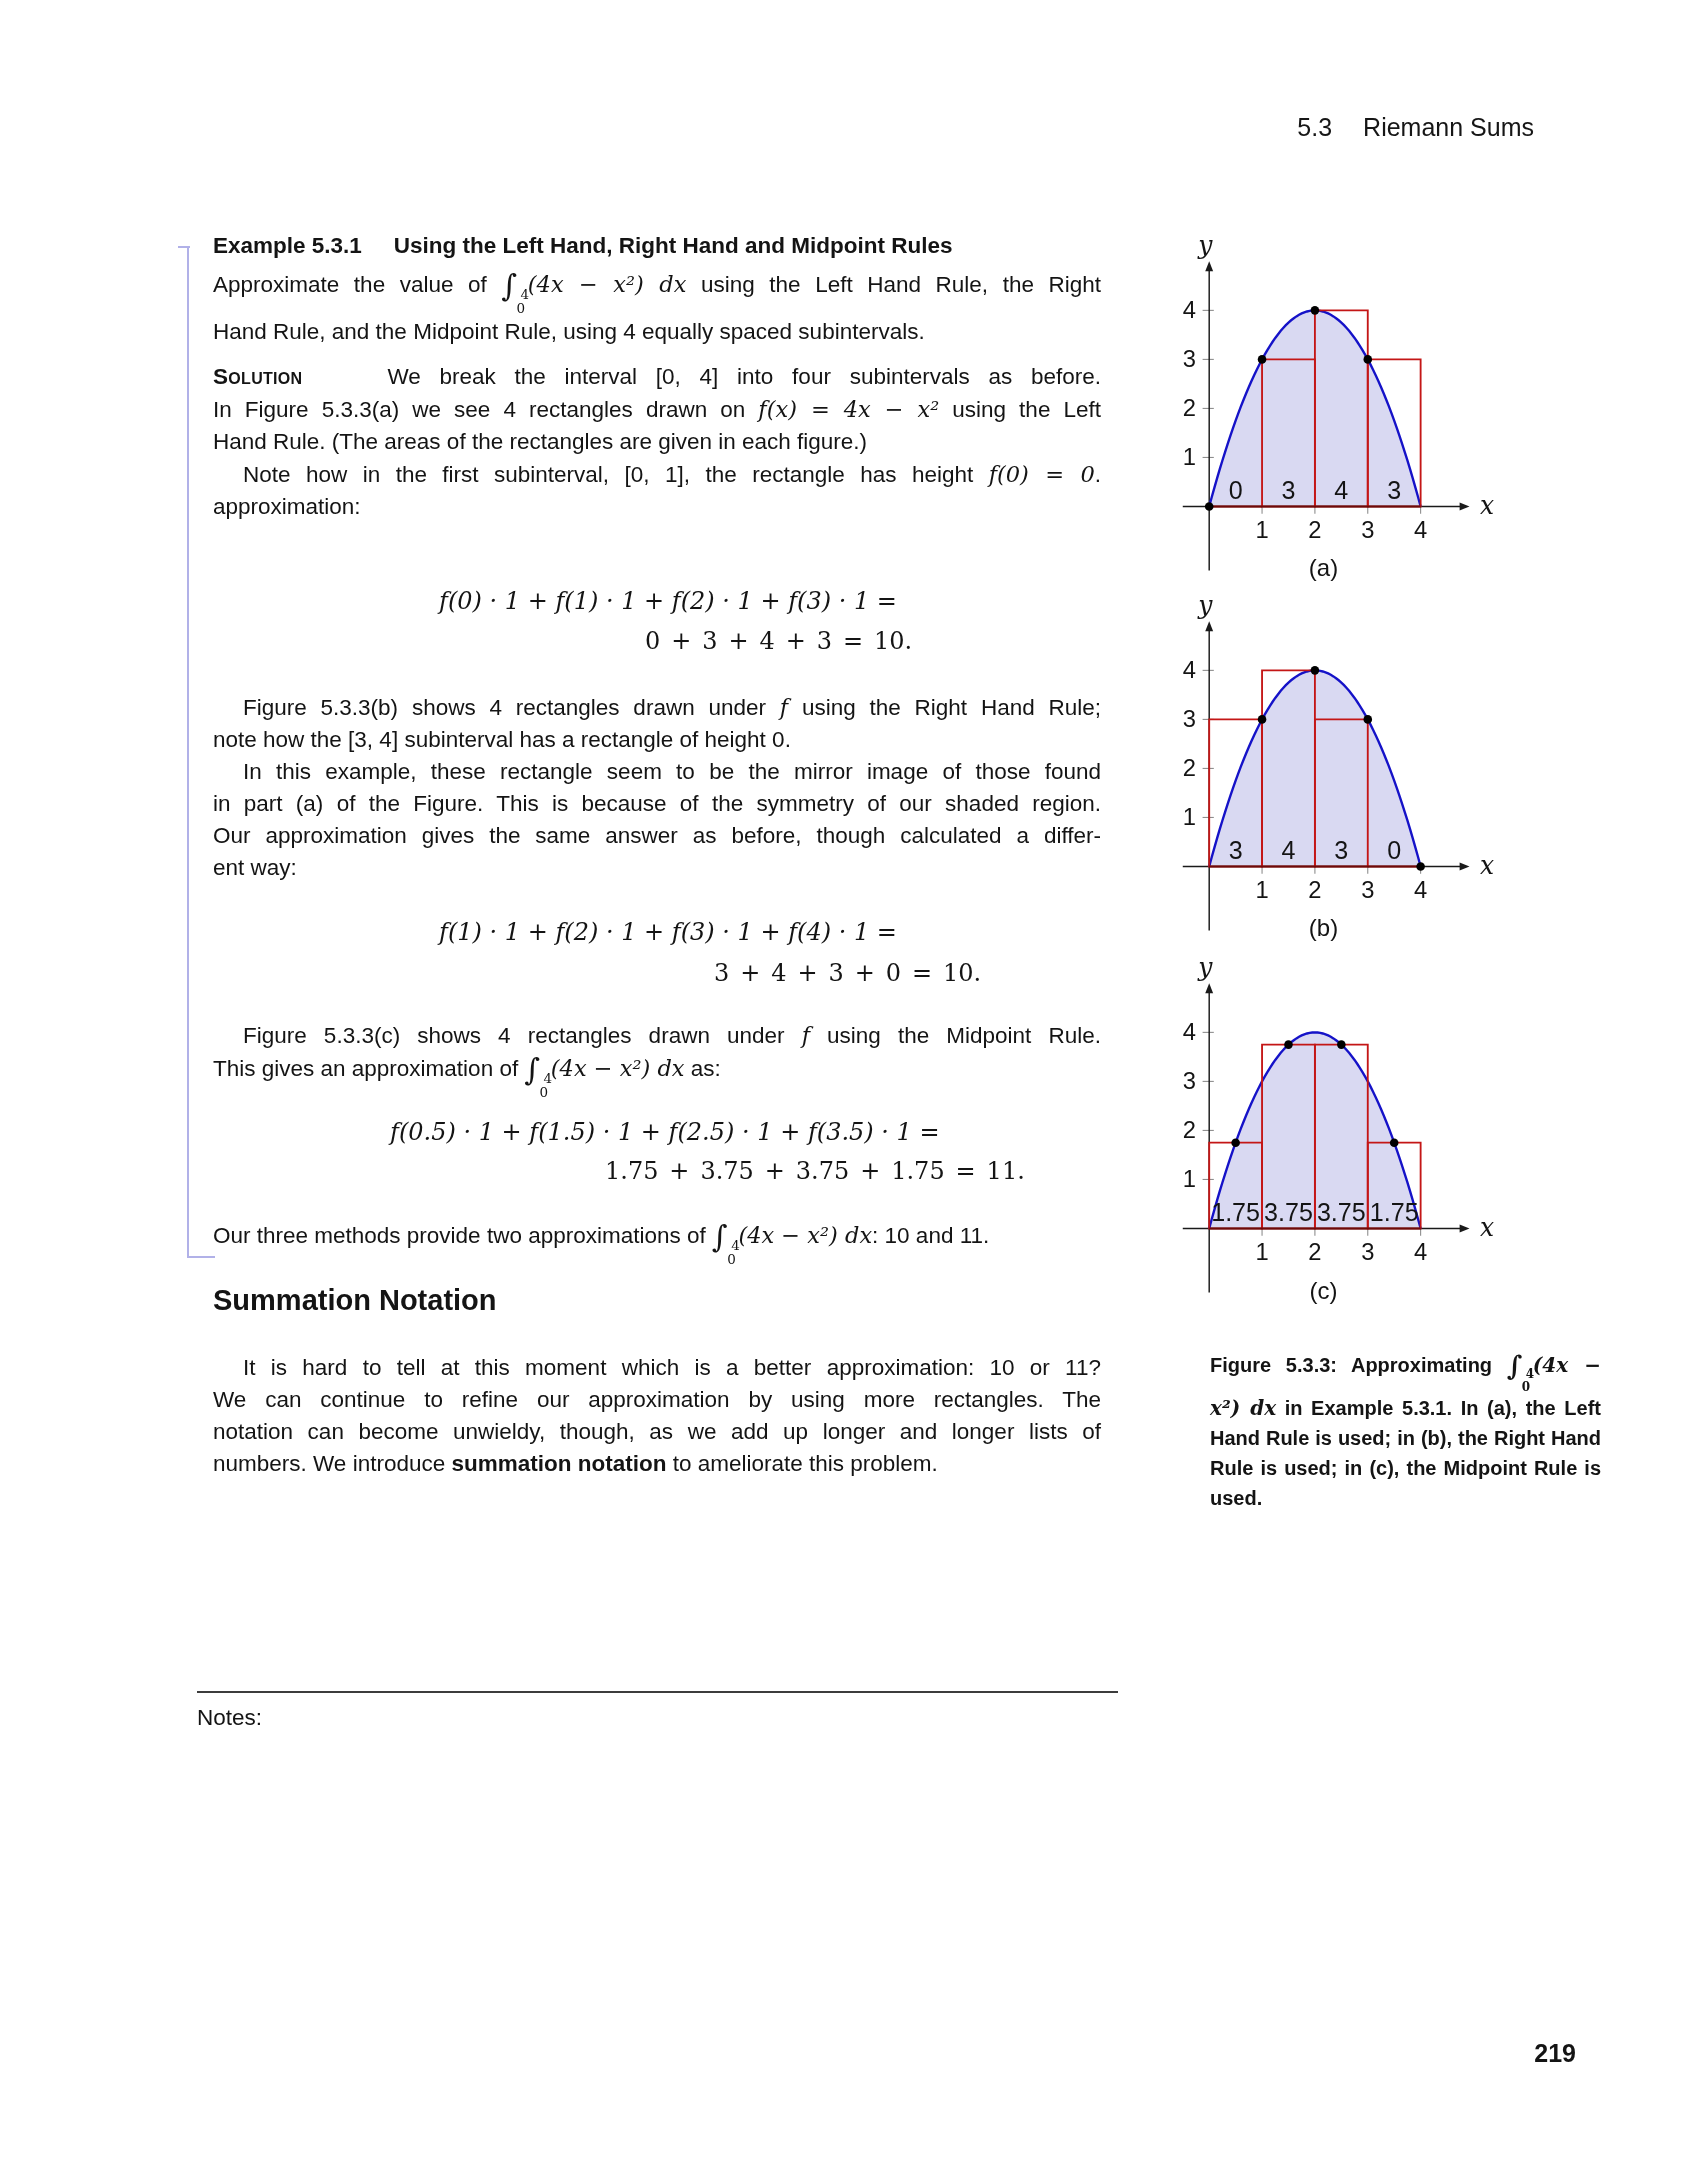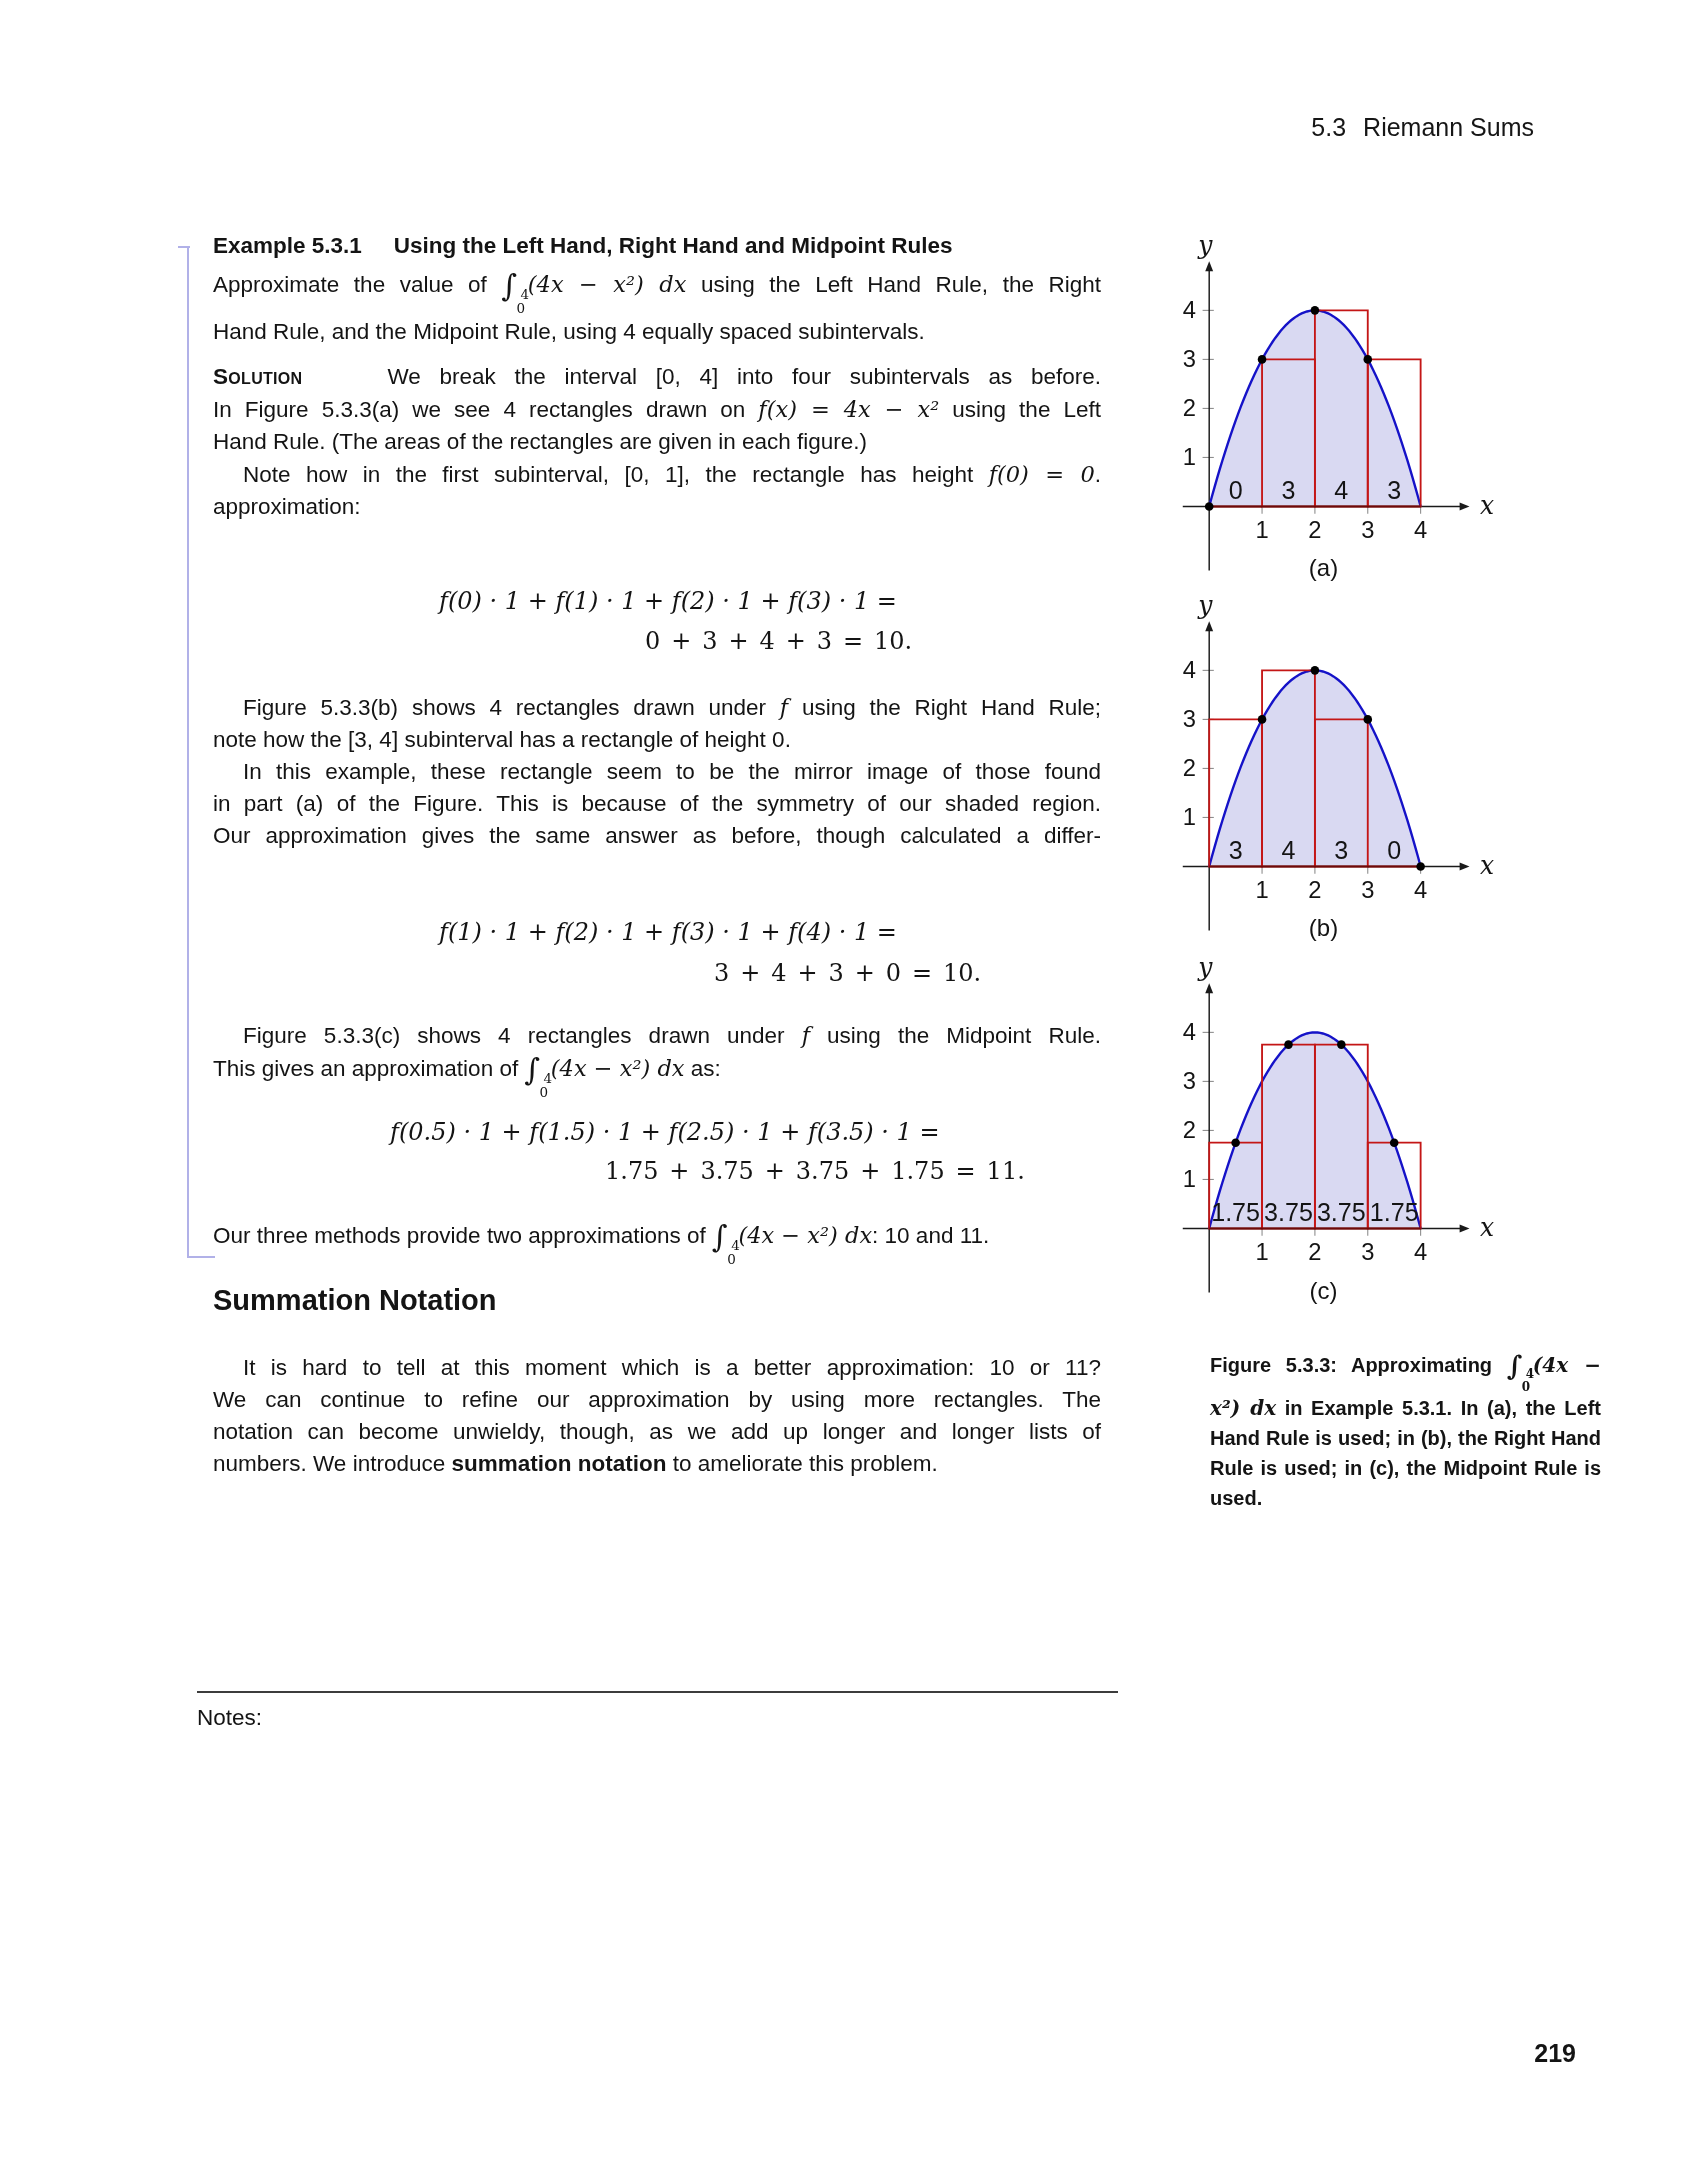--- a/index.html
+++ b/index.html
@@ -2,21 +2,21 @@
 <html style="font-size:10.6px"><head>
 <meta charset="utf-8">
 <style>
   html,body{margin:0;padding:0;background:#ffffff;}
   #page{position:relative;width:1687px;height:2183px;background:#ffffff;overflow:hidden;
         font-family:"Liberation Sans",sans-serif;color:#141414;}
 
   
   #section-header{position:absolute;top:113px;left:1125px;width:409px;text-align:right;
     font-size:25px;color:#161616;white-space:nowrap;}
-  #section-header .secnum{margin-right:17px;}
+  #section-header .secnum{margin-right:31px;}
 
   
   .ex-bar{position:absolute;background:#b1b1e8;}
 
   
   .block{position:absolute;left:197px;width:904px;font-size:22.5px;line-height:32px;color:#141414;}
   .tline{text-align:justify;text-align-last:justify;margin-left:16px;}
   .tline.last{text-align-last:auto;}
   .tline.indent{text-indent:30px;}
   .tline.eqline{text-align:left;text-align-last:auto;white-space:nowrap;}
@@ -91,20 +91,21 @@
         <div class="tline eqline"><span class="seg-eqn">0 + 3 + 4 + 3 = 10.</span></div>
       </div>
       <div class="block" style="top: 691px;">
         <div class="tline indent"><span class="seg-plain">Figure 5.3.3(b) shows 4 rectangles drawn under </span><span class="seg-math">f</span><span class="seg-plain"> using the Right Hand Rule;</span></div>
         <div class="tline last"><span class="seg-plain">note how the [3, 4] subinterval has a rectangle of height 0.</span></div>
       </div>
       <div class="block" style="top: 756px;">
         <div class="tline indent"><span class="seg-plain">In this example, these rectangle seem to be the mirror image of those found</span></div>
         <div class="tline"><span class="seg-plain">in part (a) of the Figure. This is because of the symmetry of our shaded region.</span></div>
         <div class="tline"><span class="seg-plain">Our approximation gives the same answer as before, though calculated a differ-</span></div>
+        <div class="tline last"><span class="seg-plain">ent way:</span></div>
       </div>
       <div class="block eq" style="top: 915px; left: 423px;">
         <div class="tline eqline"><span class="seg-math">f(1) · 1 + f(2) · 1 + f(3) · 1 + f(4) · 1 =</span></div>
       </div>
       <div class="block eq" style="top: 956px; left: 698px;">
         <div class="tline eqline"><span class="seg-eqn">3 + 4 + 3 + 0 = 10.</span></div>
       </div>
       <div class="block" style="top: 1019px;">
         <div class="tline indent"><span class="seg-plain">Figure 5.3.3(c) shows 4 rectangles drawn under </span><span class="seg-math">f</span><span class="seg-plain"> using the Midpoint Rule.</span></div>
         <div class="tline last"><span class="seg-plain">This gives an approximation of </span><span class="seg-int">∫</span><span class="seg-bounds">

